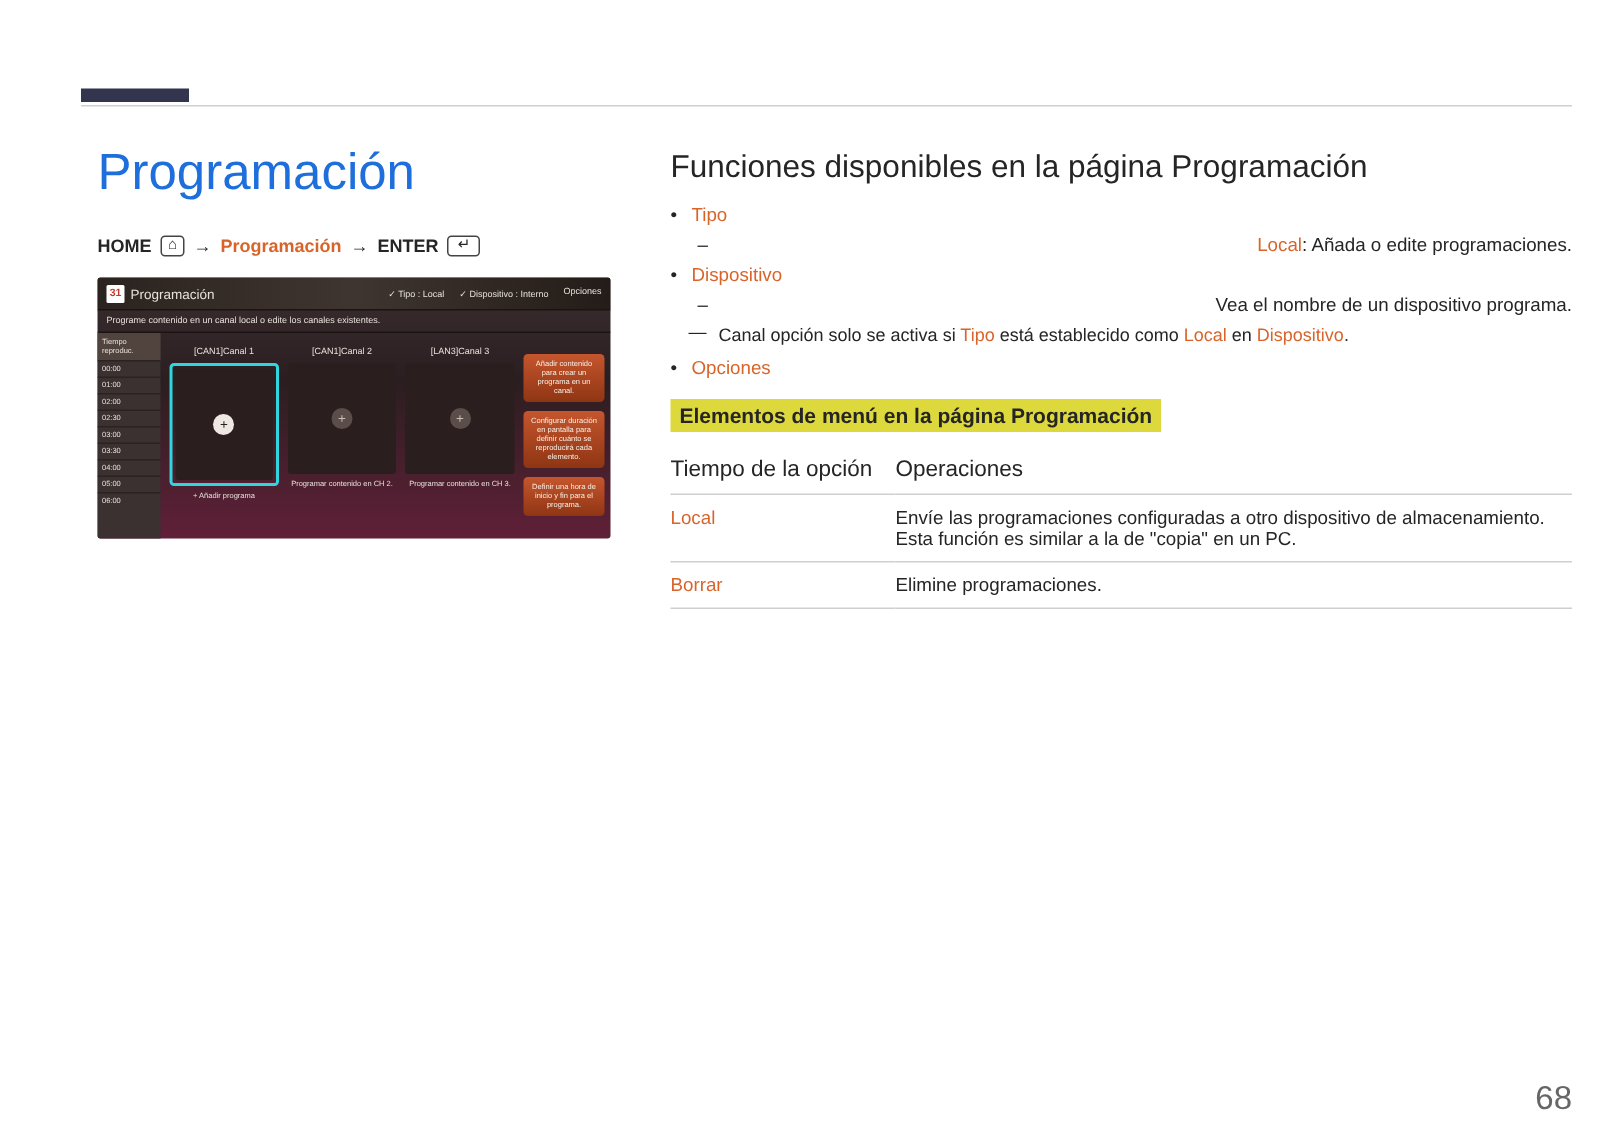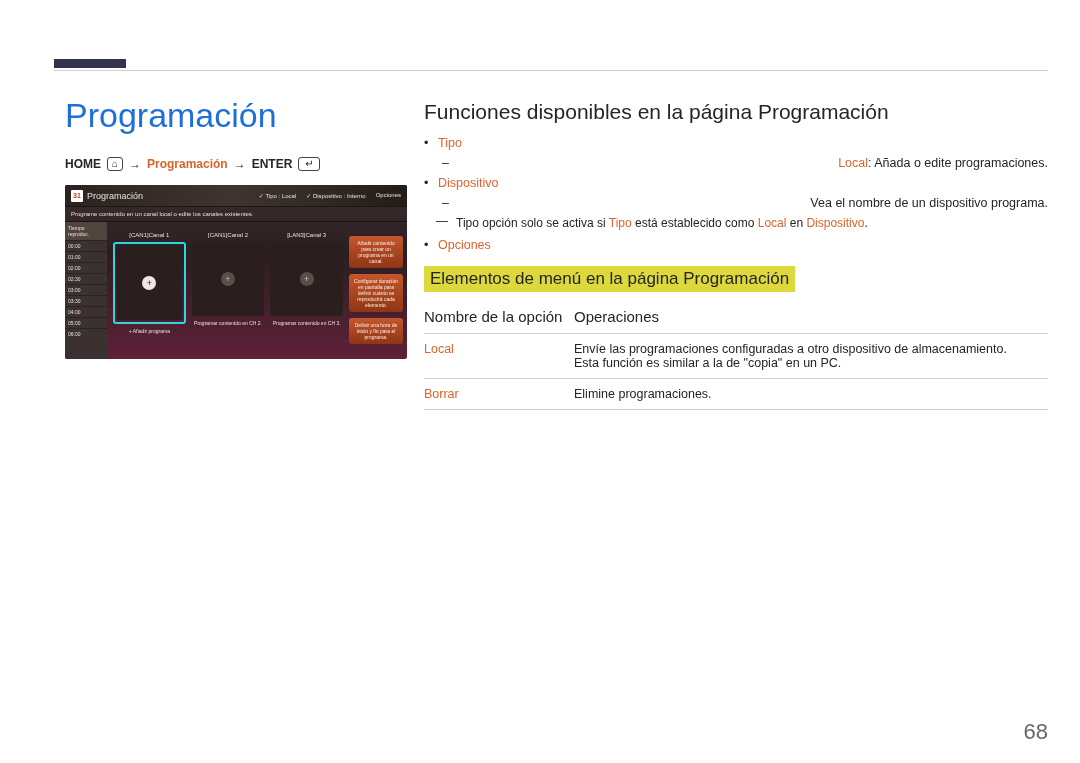--- a/index.html
+++ b/index.html
@@ -27,21 +27,21 @@
   }
   .page-rule {
     position: absolute;
     left: 54px; right: 32px; top: 70px;
     height: 1px; background: var(--rule);
   }
   .page {
     position: absolute;
     left: 54px; right: 32px; top: 96px;
     display: flex;
-    gap: 17px;
+    gap: 40px;
     padding-left: 11px;
   }
   
   .left {
     width: 342px;
     flex: 0 0 342px;
   }
   .h1 {
     font-size: 34px;
     color: var(--accent);
@@ -174,22 +174,22 @@
     font-size: 12px;
     margin: 6px 0 8px 32px;
     position: relative;
   }
   .foot::before {
     content:"―"; position:absolute; left:-20px; top:-2px;
   }
   .foot .accent { color: var(--orange); }
   .h3 {
     display:inline-block;
-    font-size: 17px;
-    font-weight:400;
+    font-size: 14px;
+    font-weight:700;
     background: var(--highlight);
     padding: 3px 6px;
     margin: 8px 0 10px 0;
   }
   
   table.opts {
     width: 100%;
     border-collapse: collapse;
     font-size: 12.5px;
   }
@@ -309,33 +309,33 @@
       <li><span class="accent">Local</span><span>: Añada o edite programaciones.</span></li>
     </ul>
 
     <ul class="bullets">
       <li class="a">Dispositivo</li>
     </ul>
     <ul class="dashes">
       <li>Vea el nombre de un dispositivo programa.</li>
     </ul>
     <div class="foot">
-      <span>Tipo opción solo se activa si </span><span class="accent">Tipo</span><span> está establecido como </span><span class="accent">Local</span><span> en </span><span class="accent">Dispositivo</span><span>.</span>
+      <span>Canal opción solo se activa si </span><span class="accent">Tipo</span><span> está establecido como </span><span class="accent">Local</span><span> en </span><span class="accent">Dispositivo</span><span>.</span>
     </div>
 
     <ul class="bullets">
       <li class="a">Opciones</li>
     </ul>
 
     <h3 class="h3">Elementos de menú en la página Programación</h3>
 
     <table class="opts">
       <thead>
         <tr>
-          <th>Nombre de la opción</th>
+          <th>Tiempo de la opción</th>
           <th>Operaciones</th>
         </tr>
       </thead>
       <tbody>
         <tr>
           <td class="accent">Local</td>
           <td>
             <span>Envíe las programaciones configuradas a otro dispositivo de almacenamiento.</span><br>
             <span>Esta función es similar a la de "copia" en un PC.</span>
           </td>

